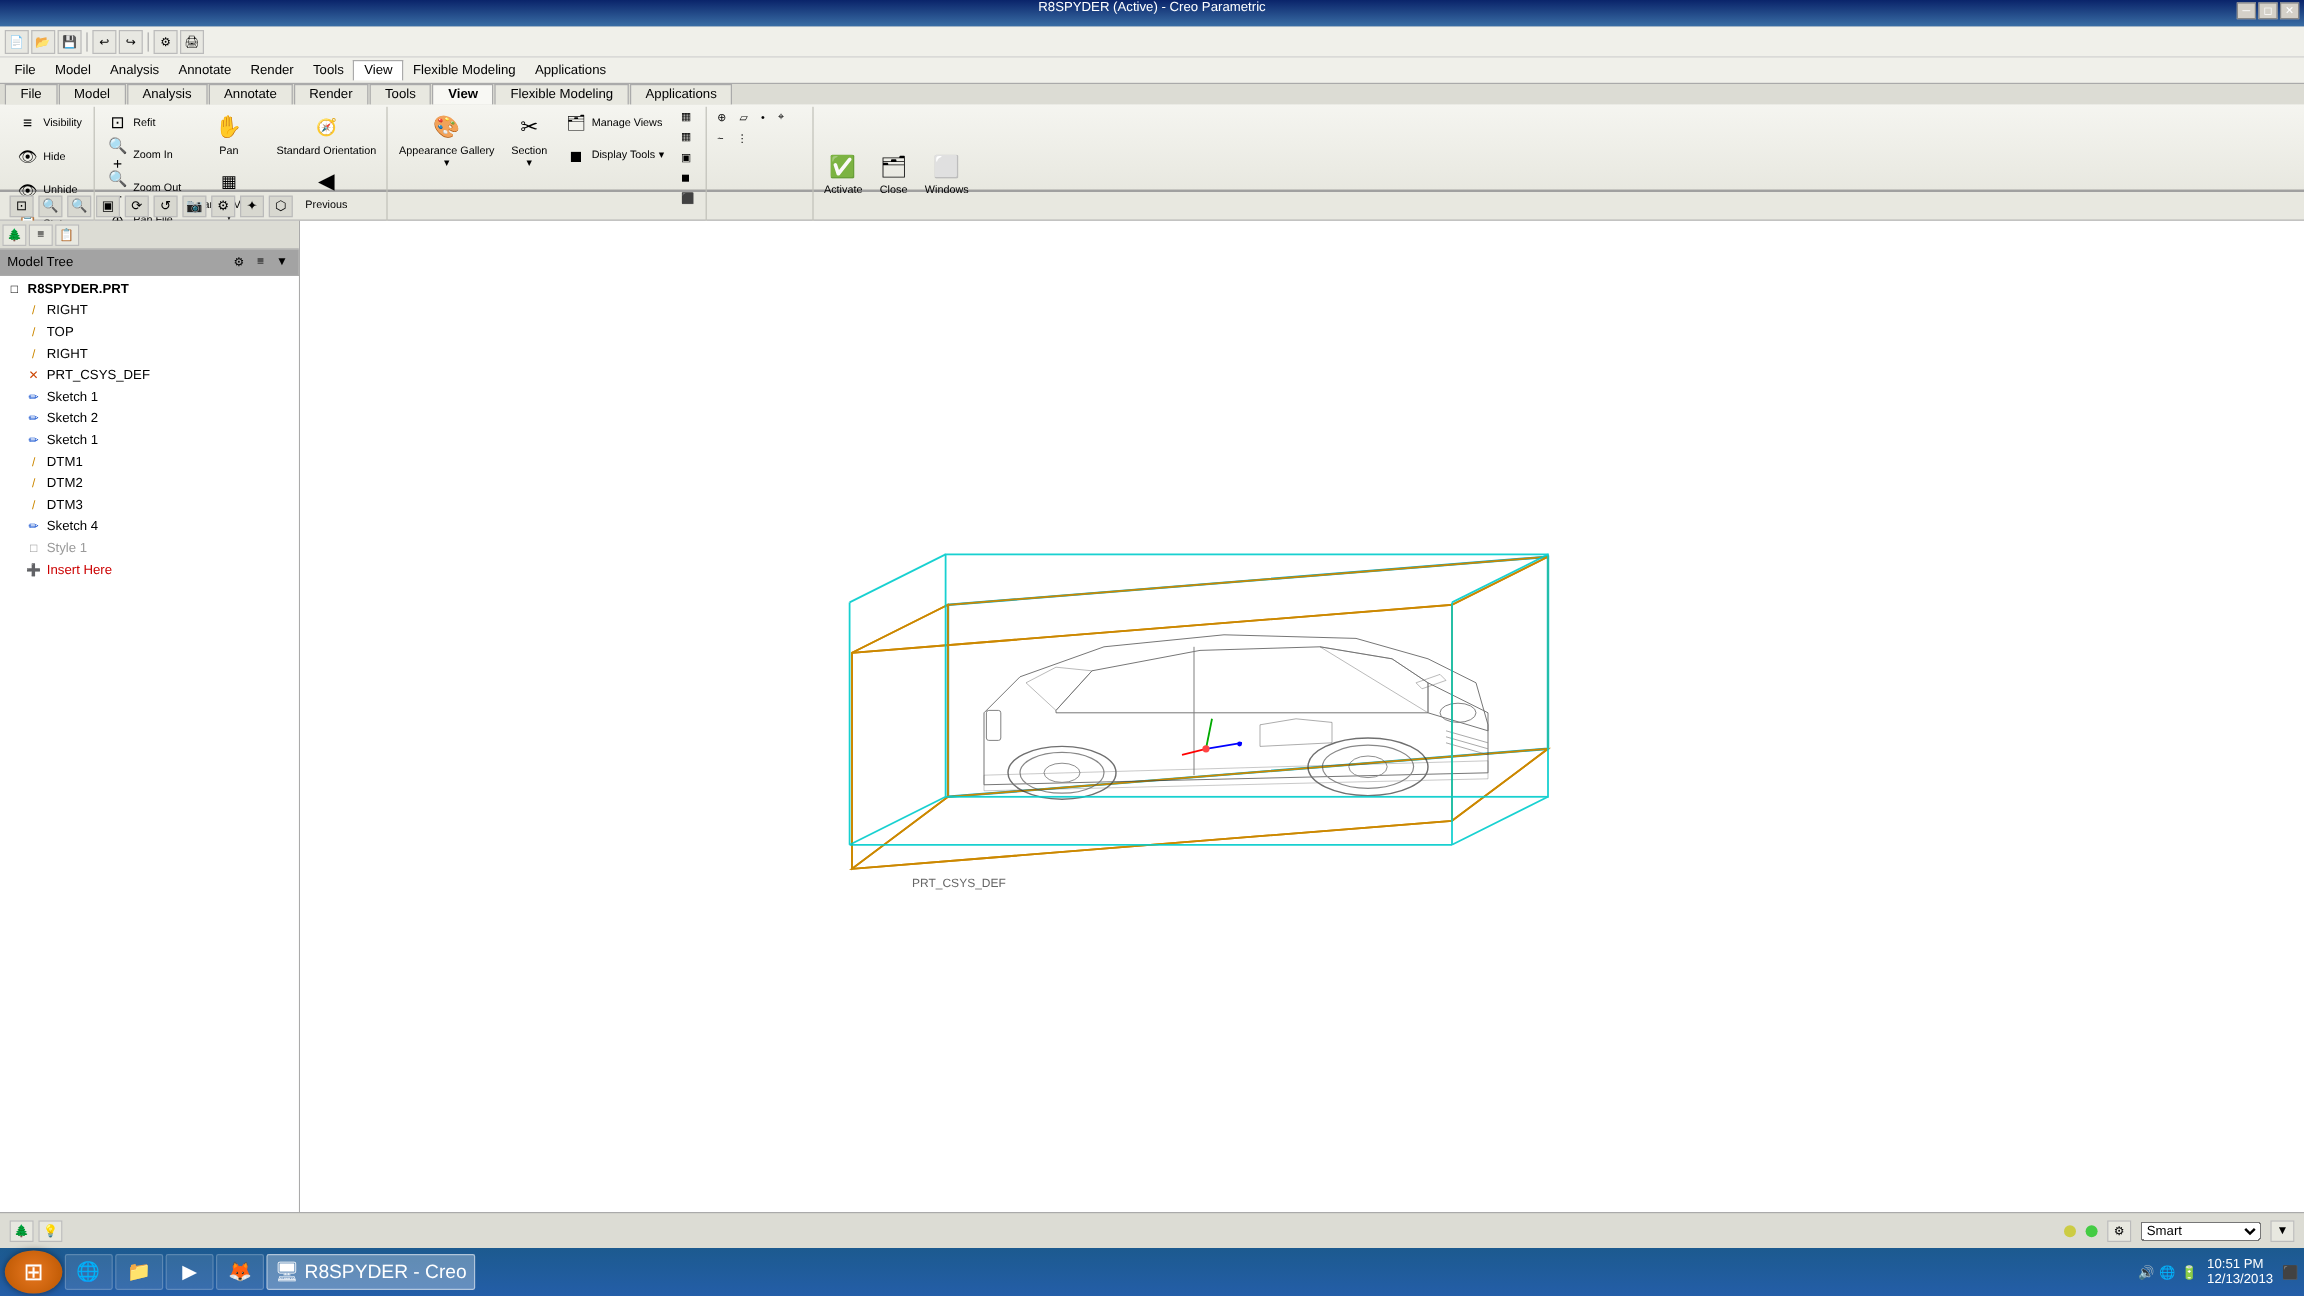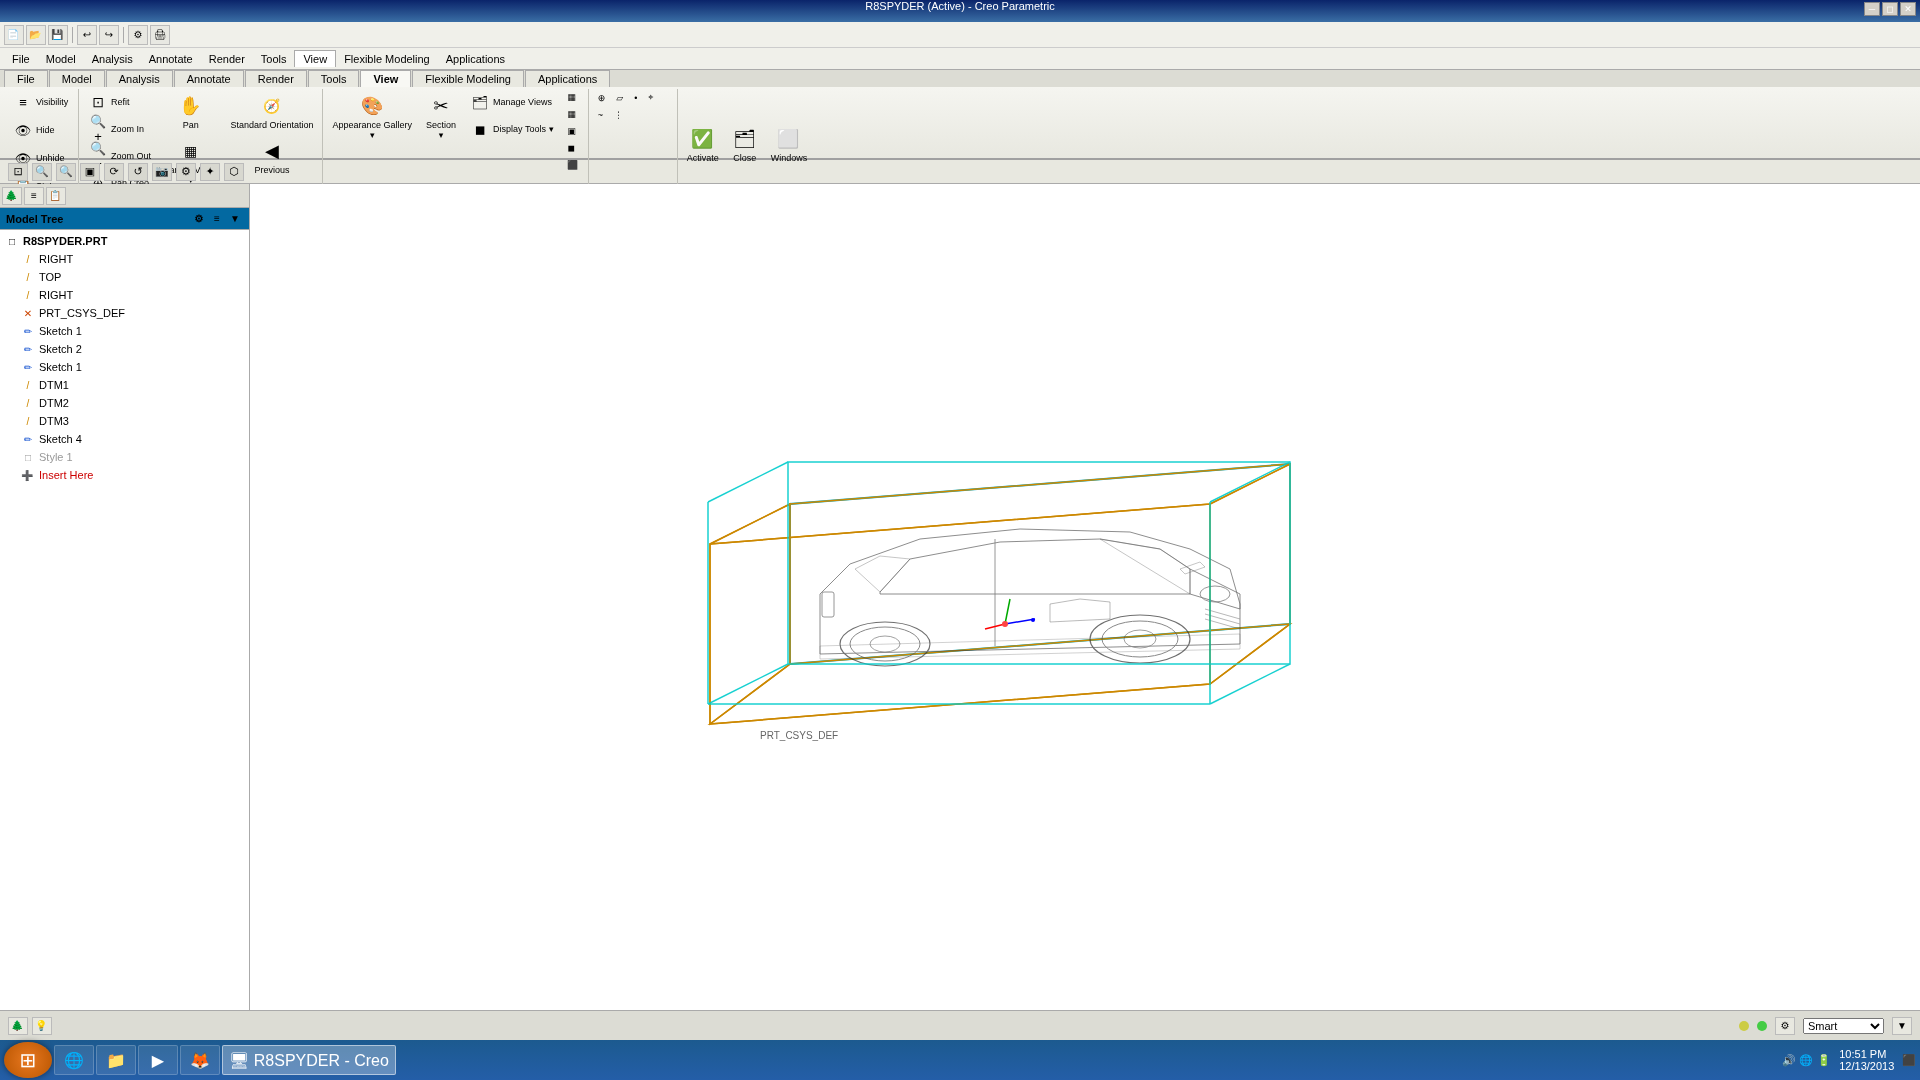--- a/index.html
+++ b/index.html
@@ -174,28 +174,28 @@
     .panel-btn {
       width: 20px; height: 18px;
       background: #e8e8e0;
       border: 1px solid #bbb;
       display: flex; align-items: center; justify-content: center;
       font-size: 10px;
       cursor: pointer;
     }
     #model-tree-header {
       height: 22px;
-      background: #0369a1;
+      background: #a3a3a3;
       border-bottom: 1px solid #aaa;
       display: flex;
       align-items: center;
       justify-content: space-between;
       padding: 0 6px;
       font-size: 11px;
-      font-weight: bold;
+      font-weight: normal;
     }
     .tree-header-icons { display: flex; gap: 2px; }
     .tree-icon-btn { font-size: 10px; cursor: pointer; width: 16px; height: 16px; display: flex; align-items: center; justify-content: center; }
 
     #model-tree {
       flex: 1;
       overflow-y: auto;
       background: white;
       padding: 2px;
     }
@@ -396,21 +396,21 @@
           <div class="ribbon-btn small">
             <div class="icon">🔍+</div>
             <span>Zoom In</span>
           </div>
           <div class="ribbon-btn small">
             <div class="icon">🔍−</div>
             <span>Zoom Out</span>
           </div>
           <div class="ribbon-btn small">
             <div class="icon">⊕</div>
-            <span>Pan Creo</span>
+            <span>Pan File</span>
           </div>
         </div>
         <div style="display:flex;flex-direction:column;gap:1px;">
           <div class="ribbon-btn">
             <div class="icon">✋</div>
             <span>Pan</span>
           </div>
           <div class="ribbon-btn">
             <div class="icon" style="font-size:14px;">▦</div>
             <span>Named Views</span>▾
@@ -692,21 +692,21 @@
 
 <div id="statusbar">
   <div id="statusbar-left">
     <div class="panel-btn">🌲</div>
     <div class="panel-btn">💡</div>
   </div>
   <div id="statusbar-right">
     <div class="status-light yellow"></div>
     <div class="status-light"></div>
     <div class="panel-btn">⚙</div>
-    <select style="font-size:11px;width:81px;">
+    <select style="font-size:11px;width:100px;">
       <option>Smart</option>
     </select>
     <div class="panel-btn">▼</div>
   </div>
 </div>
 
 <div id="taskbar">
   <div class="taskbar-start">⊞</div>
   <div class="taskbar-btn">🌐</div>
   <div class="taskbar-btn">📁</div>

